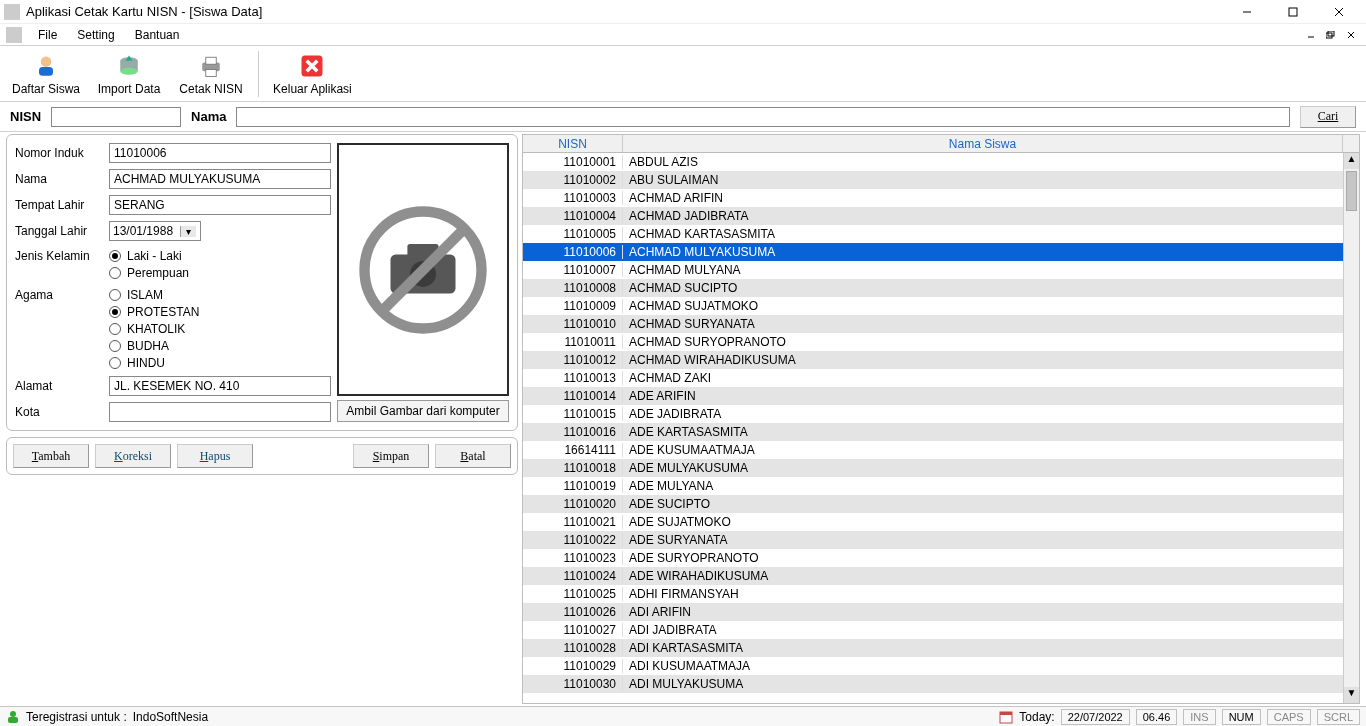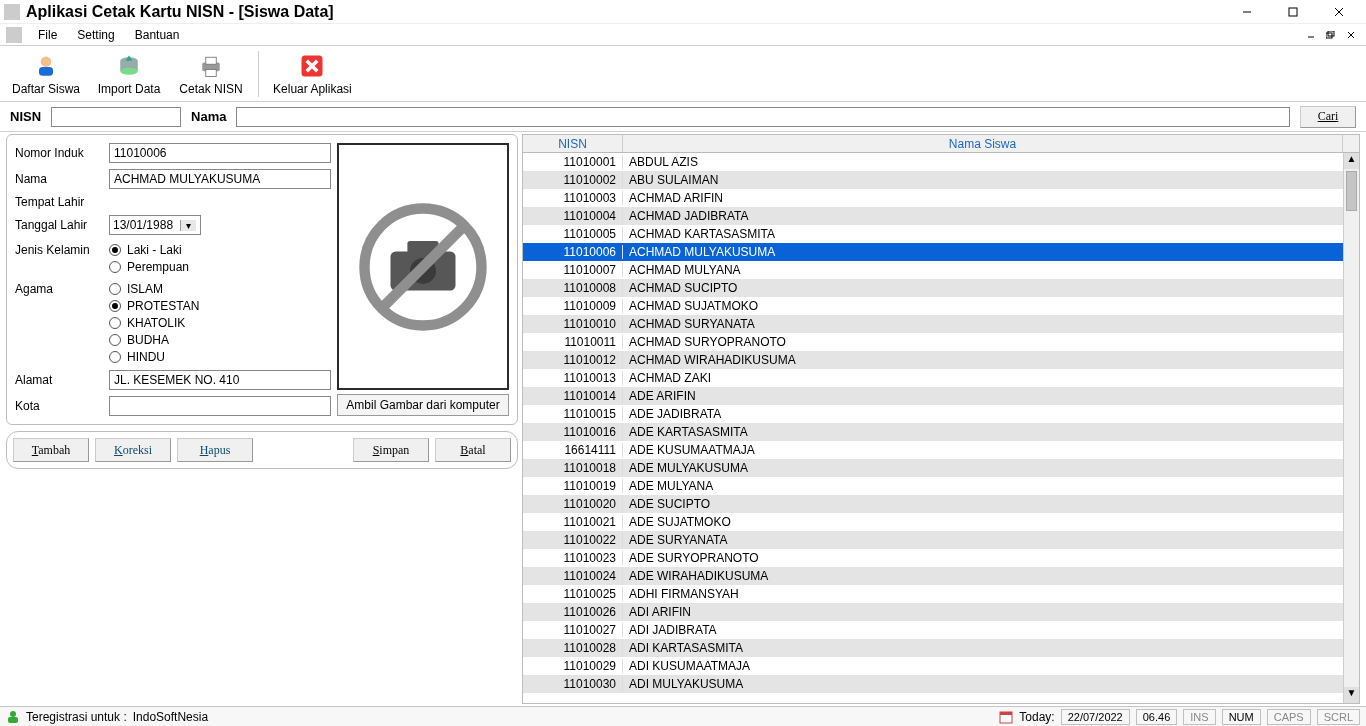--- a/index.html
+++ b/index.html
@@ -16,21 +16,21 @@
 }
 .titlebar {
   height: 24px;
   background: #fff;
   display: flex;
   align-items: center;
   padding: 0 4px;
   border-bottom: 1px solid #eee;
 }
 .titlebar .appicon { width:16px; height:16px; background:#ccc; margin-right:6px; display:inline-block; }
-.titlebar .title { flex:1; font-size:16px;font-weight:bold; }
+.titlebar .title { flex:1; font-size:13px; }
 .winbtns { display:flex; gap:0; }
 .winbtn { width:46px; height:24px; display:flex; align-items:center; justify-content:center; font-size:13px; }
 
 .menubar {
   height: 22px;
   display:flex;
   align-items:center;
   padding: 0 6px;
   border-bottom: 1px solid #d0d0d0;
 }
@@ -129,21 +129,21 @@
   background:#fff;
   min-height:220px;
 }
 .nocam { width:130px; height:130px; }
 .photo-btn {
   height:22px; border:1px solid #999; background:#f4f4f4; font-size:12px;
 }
 
 .actions-card {
   border:1px solid #bdbdbd;
-  border-radius:12px;
+  border-radius:6px;
   padding:6px;
   display:flex;
   gap:6px;
   align-items:center;
 }
 .actions-card .spacer { flex:1; }
 .actions-card button { min-width:76px; height:24px; }
 .actions-card button .ul { text-decoration:underline; }
 
 .rightpanel {
@@ -293,20 +293,21 @@
         <div class="row">
           <span class="lbl">Nomor Induk</span>
           <input type="text" value="11010006" style="">
         </div>
         <div class="row">
           <span class="lbl">Nama</span>
           <input type="text" value="ACHMAD MULYAKUSUMA" style="">
         </div>
         <div class="row">
           <span class="lbl">Tempat Lahir</span>
+          <input type="text" value="SERANG" style="">
         </div>
         <div class="row">
           <span class="lbl">Tanggal Lahir</span>
           <div class="dateinput">
             <input value="13/01/1988" style="">
             <span class="dd">▾</span>
           </div>
         </div>
         <div class="row" style="align-items:flex-start">
           <span class="lbl" style="padding-top:2px">Jenis Kelamin</span>

